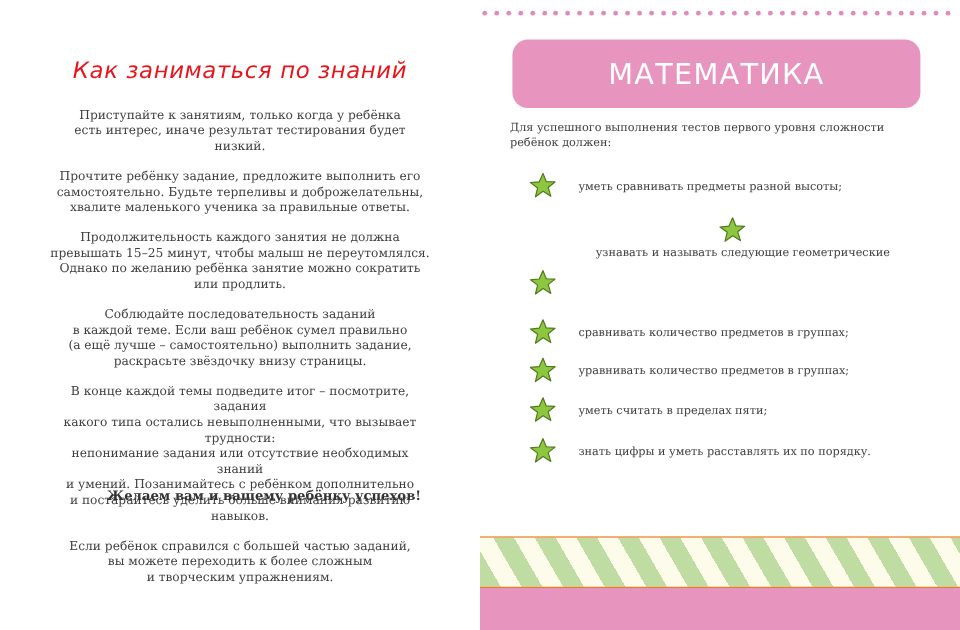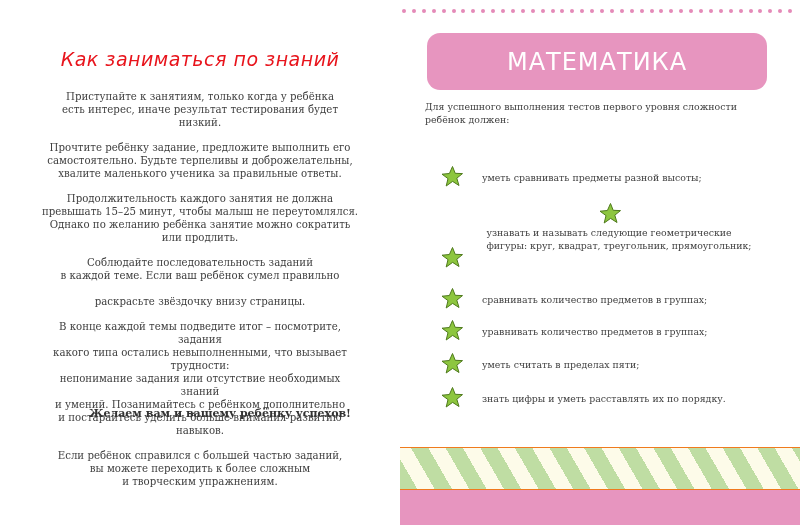--- a/index.html
+++ b/index.html
@@ -21,39 +21,39 @@
   .dot { position:absolute; top:0; width:4px; height:4px; border-radius:50%; background:#e48ab8; }
 
   .banner { position:absolute; left:27px; top:33px; width:340px; height:57px; background:#e795bf;
             border-radius:13px; display:flex; align-items:center; justify-content:center; }
   .banner-title { font-family: "DejaVu Sans", sans-serif; color:#ffffff; font-size:24px;
                   letter-spacing:1px; font-weight:normal; }
 
   .intro { position:absolute; left:25px; width:320px; top:100px; font-size:9.4px; line-height:13px; color:#404040; }
 
   .skills { position:absolute; left:40px; top:140px; width:340px; }
-  .skill { position:absolute; left:0; width:340px; display:flex; align-items:center;margin-top:22px; }
+  .skill { position:absolute; left:0; width:340px; display:flex; align-items:center; }
   .skill .star { width:24px; height:24px; flex:none; }
   .skill .txt { margin-left:18px; font-size:9.4px; line-height:13px; color:#404040; }
 
   .stripe-band { position:absolute; left:0; top:447px; width:400px; height:43px;
                  background: repeating-linear-gradient(60deg, #bfdda3 0 15px, #fdfbe9 15px 30px);
                  border-top:1.5px solid #f07a1e; border-bottom:1.5px solid #f07a1e; box-sizing:border-box; }
   .bottom-block { position:absolute; left:0; top:490px; width:400px; height:35px; background:#e795bf; }
 </style>
 </head>
 <body>
 
 <div class="page-left">
   <div class="left-title">Как заниматься по знаний</div>
   <div class="left-body" id="left-body">
       <p><span>Приступайте к занятиям, только когда у ребёнка</span><br><span>есть интерес, иначе результат тестирования будет низкий.</span></p>
       <p><span>Прочтите ребёнку задание, предложите выполнить его</span><br><span>самостоятельно. Будьте терпеливы и доброжелательны,</span><br><span>хвалите маленького ученика за правильные ответы.</span></p>
       <p><span>Продолжительность каждого занятия не должна</span><br><span>превышать 15–25 минут, чтобы малыш не переутомлялся.</span><br><span>Однако по желанию ребёнка занятие можно сократить</span><br><span>или продлить.</span></p>
-      <p><span>Соблюдайте последовательность заданий</span><br><span>в каждой теме. Если ваш ребёнок сумел правильно</span><br><br><span>раскрасьте звёздочку внизу страницы.</span></p>
+      <p><span>Соблюдайте последовательность заданий</span><br><span>в каждой теме. Если ваш ребёнок сумел правильно</span><br><span>(а ещё лучше – самостоятельно) выполнить задание,</span><br><span>раскрасьте звёздочку внизу страницы.</span></p>
       <p><span>В конце каждой темы подведите итог – посмотрите, задания</span><br><span>какого типа остались невыполненными, что вызывает трудности:</span><br><span>непонимание задания или отсутствие необходимых знаний</span><br><span>и умений. Позанимайтесь с ребёнком дополнительно</span><br><span>и постарайтесь уделить больше внимания развитию навыков.</span></p>
       <p><span>Если ребёнок справился с большей частью заданий,</span><br><span>вы можете переходить к более сложным</span><br><span>и творческим упражнениям.</span></p>
     </div>
   <div class="left-closing">Желаем вам и вашему ребёнку успехов!</div>
 </div>
 
 <div class="page-right">
   <div class="dots" id="dots">
       <span class="dot" style="left: 0px;"></span>
       <span class="dot" style="left: 9.9px;"></span>
@@ -104,21 +104,21 @@
       <div class="skill" style="top: 3px;">
         <span class="star"><svg viewBox="0 0 24 24" width="24" height="24">
             <path d="M12.5 1.5 L15.2 8.3 L22.5 8.6 L16.8 13.2 L19 20.5 L12.6 16.4 L6.2 21 L8 13.6 L2 9.2 L9.4 8.5 Z" fill="#8dc63f" stroke="#4f7a1d" stroke-width="1" stroke-linejoin="round"></path>
           </svg></span>
         <span class="txt"><span>уметь сравнивать предметы разной высоты;</span></span>
       </div>
       <div class="skill" style="top: 40px; flex-direction: column;">
         <span class="star"><svg viewBox="0 0 24 24" width="24" height="24">
             <path d="M12.5 1.5 L15.2 8.3 L22.5 8.6 L16.8 13.2 L19 20.5 L12.6 16.4 L6.2 21 L8 13.6 L2 9.2 L9.4 8.5 Z" fill="#8dc63f" stroke="#4f7a1d" stroke-width="1" stroke-linejoin="round"></path>
           </svg></span>
-        <span class="txt"><span>узнавать и называть следующие геометрические</span><br><span>фигуры: круг, квадрат, треугольник, прямоугольник;</span></span>
+        <span class="txt"><span>узнавать и называть следующие геометрические</span><br></span>
       </div>
       <div class="skill" style="top: 84px;">
         <span class="star"><svg viewBox="0 0 24 24" width="24" height="24">
             <path d="M12.5 1.5 L15.2 8.3 L22.5 8.6 L16.8 13.2 L19 20.5 L12.6 16.4 L6.2 21 L8 13.6 L2 9.2 L9.4 8.5 Z" fill="#8dc63f" stroke="#4f7a1d" stroke-width="1" stroke-linejoin="round"></path>
           </svg></span>
       </div>
       <div class="skill" style="top: 125px;">
         <span class="star"><svg viewBox="0 0 24 24" width="24" height="24">
             <path d="M12.5 1.5 L15.2 8.3 L22.5 8.6 L16.8 13.2 L19 20.5 L12.6 16.4 L6.2 21 L8 13.6 L2 9.2 L9.4 8.5 Z" fill="#8dc63f" stroke="#4f7a1d" stroke-width="1" stroke-linejoin="round"></path>
           </svg></span>

